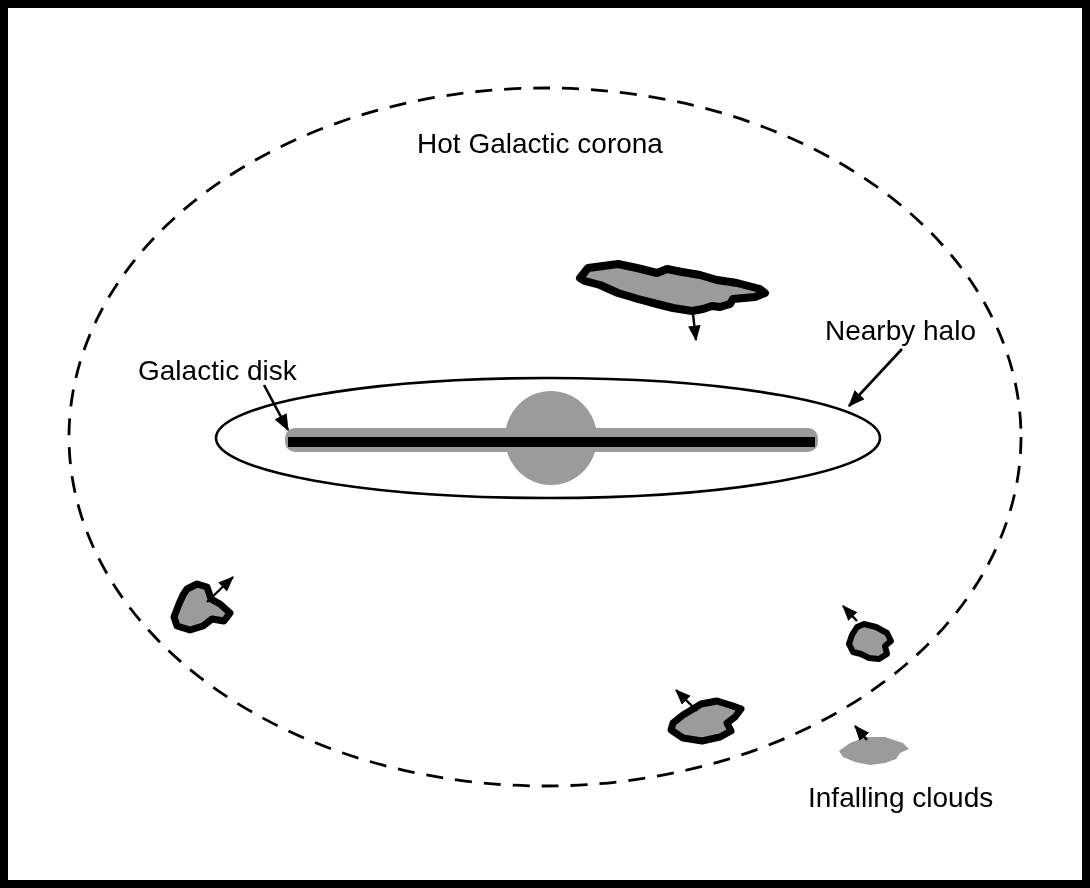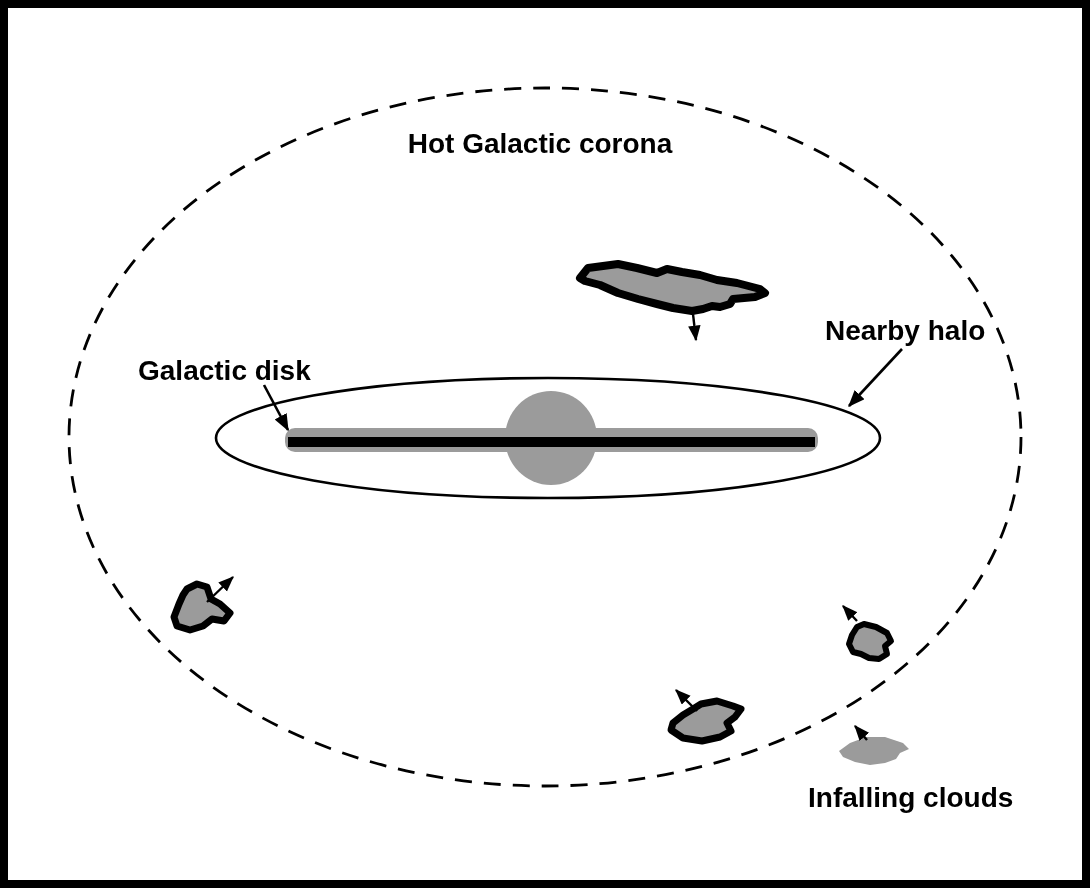--- a/index.html
+++ b/index.html
@@ -6,21 +6,20 @@
     margin: 0;
     padding: 0;
     background: #ffffff;
     font-family: "Liberation Sans", sans-serif;
   }
   .figure-wrap {
     width: 1090px;
     height: 888px;
     position: relative;
     background: #ffffff;
-    font-weight: bold;
   }
   svg { display: block; }
 
   .frame {
     fill: none;
     stroke: #000000;
     stroke-width: 8;
   }
   .corona-ellipse {
     fill: none;

